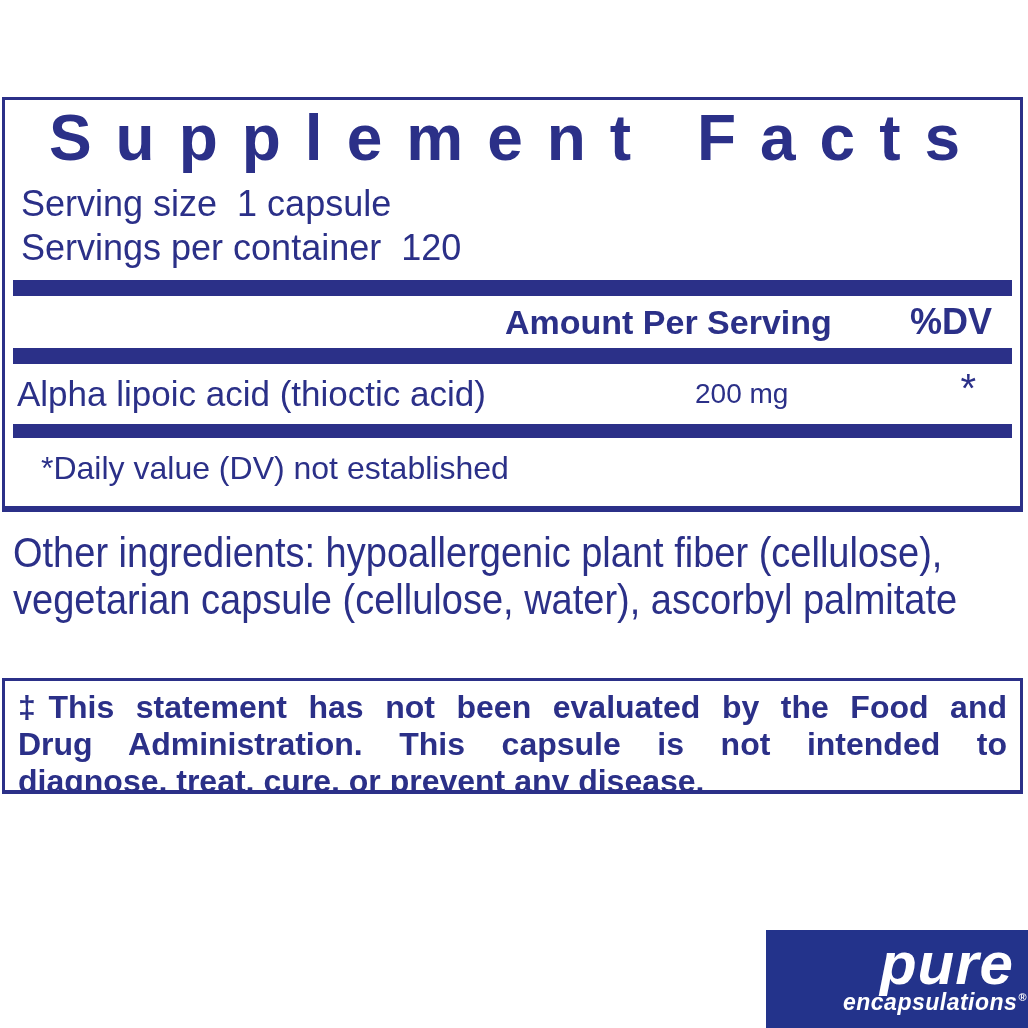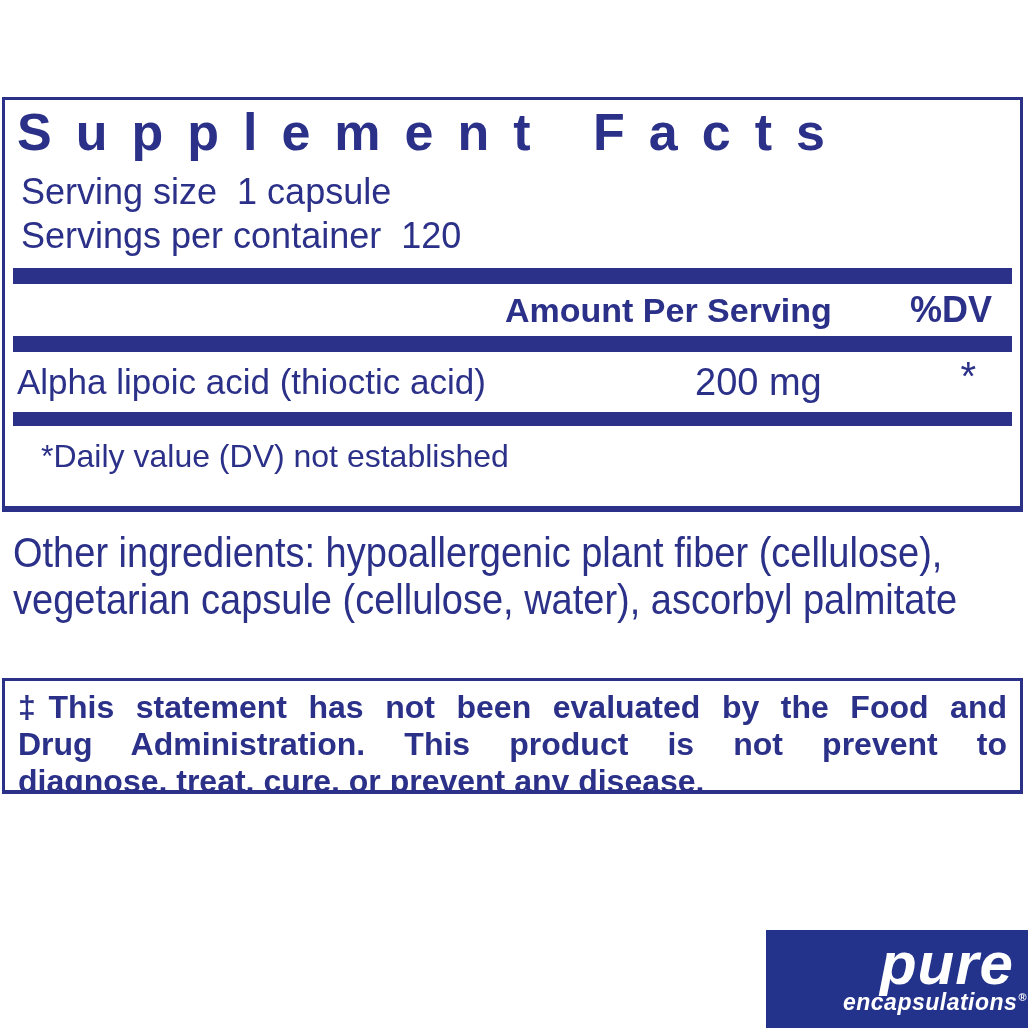--- a/index.html
+++ b/index.html
@@ -21,26 +21,27 @@
   .main-box{
     position:absolute;left:2px;top:97px;
     width:1021px;height:415px;
     border:3px solid var(--navy);
     border-bottom-width:6px;
     overflow:hidden;
     background:var(--white);
   }
   .title{
     margin:6px 4px 0 12px;
-    font-size:52px;
+    font-size:64px;
     font-weight:bold;
     letter-spacing:24px;
     line-height:1.0;
     white-space:nowrap;
     color:var(--navy);
+    text-align:center;
   }
   .serving-block{
     margin:12px 0 0 16px;
     font-size:36px;
     line-height:44px;
     color:var(--navy);
   }
   .serving-block div{white-space:pre;}
   .bar{
     height:16px;
@@ -71,21 +72,21 @@
     height:60px;
   }
   .ingredient-name{
     position:absolute;left:12px;top:50%;
     transform:translateY(-50%);
     font-size:35px;white-space:nowrap;
   }
   .ingredient-amount{
     position:absolute;left:690px;top:50%;
     transform:translateY(-50%);
-    font-size:38px;white-space:nowrap;
+    font-size:28px;white-space:nowrap;
   }
   .ingredient-dv{
     position:absolute;right:44px;top:2px;
     font-size:40px;
   }
   .footnote{
     margin:12px 0 0 36px;
     font-size:32px;
     white-space:nowrap;
   }
@@ -191,21 +192,21 @@
     <div class="footnote">*Daily value (DV) not established</div>
   </div>
 
   <div class="other-ingredients">
     <div>Other ingredients: hypoallergenic plant fiber (cellulose),</div>
     <div>vegetarian capsule (cellulose, water), ascorbyl palmitate</div>
   </div>
 
   <div class="disclaimer-box">
     <div class="just">‡This statement has not been evaluated by the Food and</div>
-    <div class="just">Drug Administration. This product is not prevent to</div>
+    <div class="just">Drug Administration. This capsule is not intended to</div>
     <div>diagnose, treat, cure, or prevent any disease.</div>
   </div>
 
   <div class="logo">
     <div class="brand-name">pure</div>
     <div class="brand-sub"><span>encapsulations</span><span class="reg-mark">®</span></div>
   </div>
 
 </div>
 

